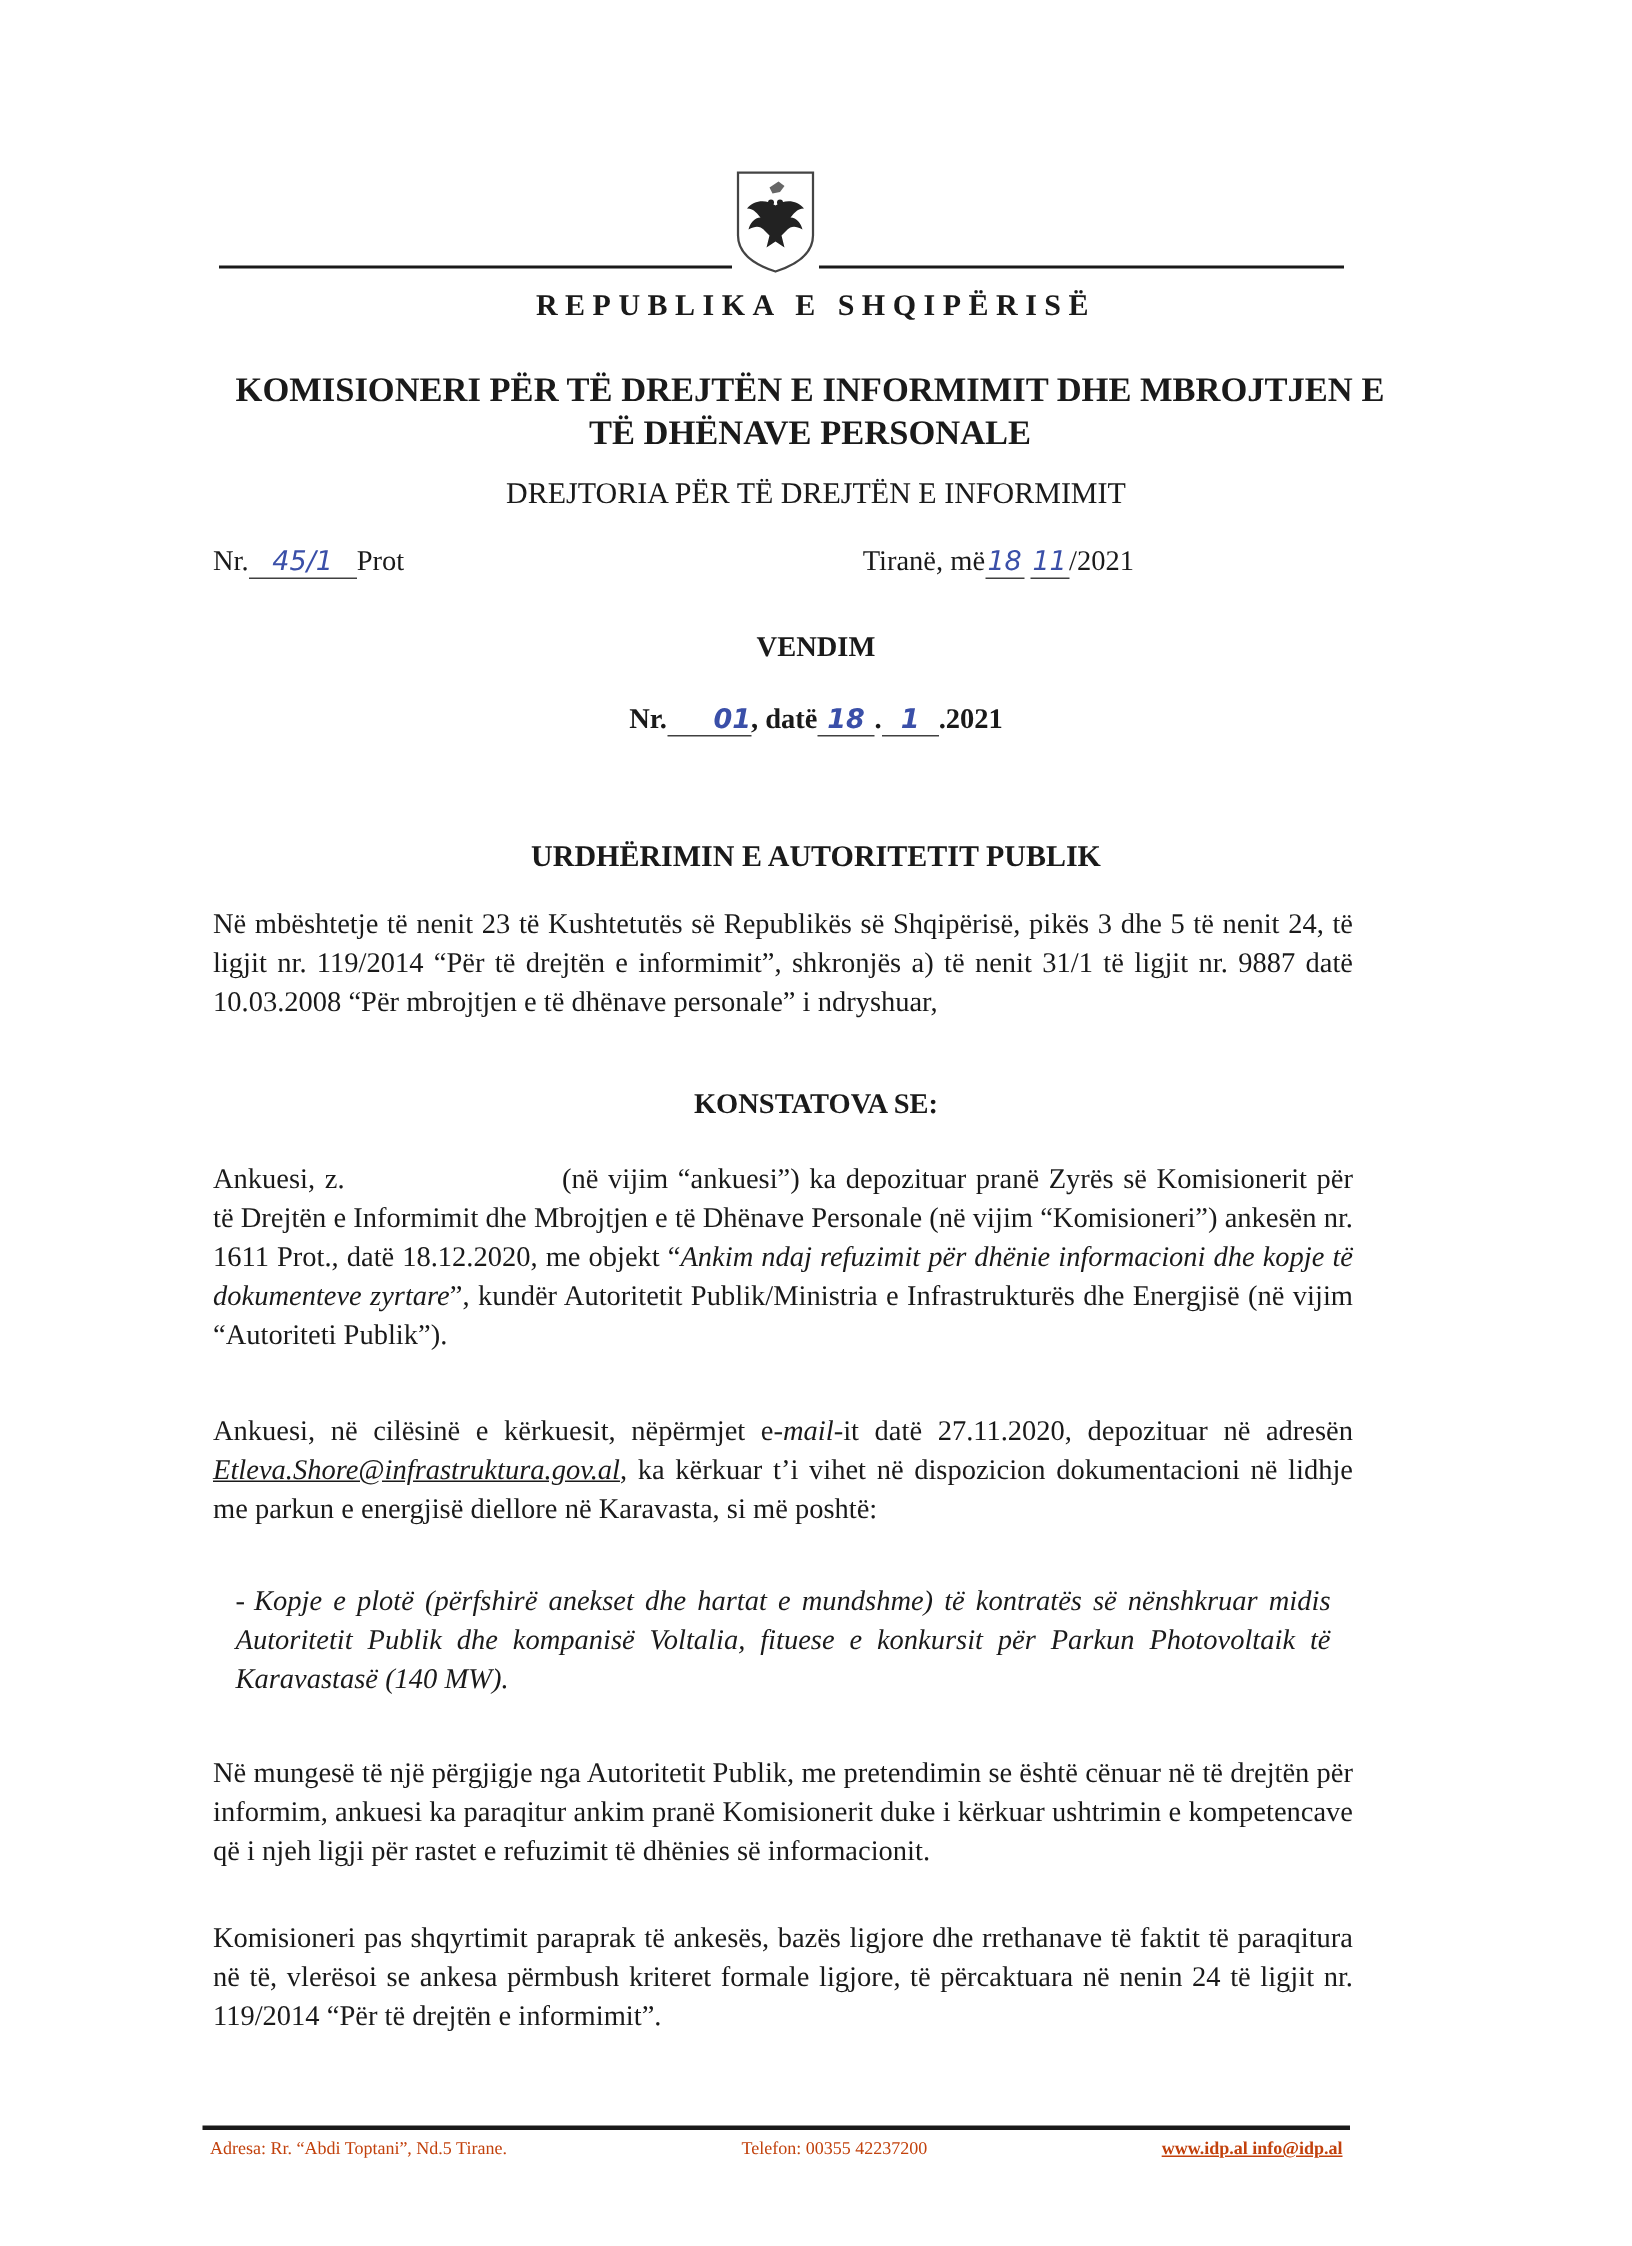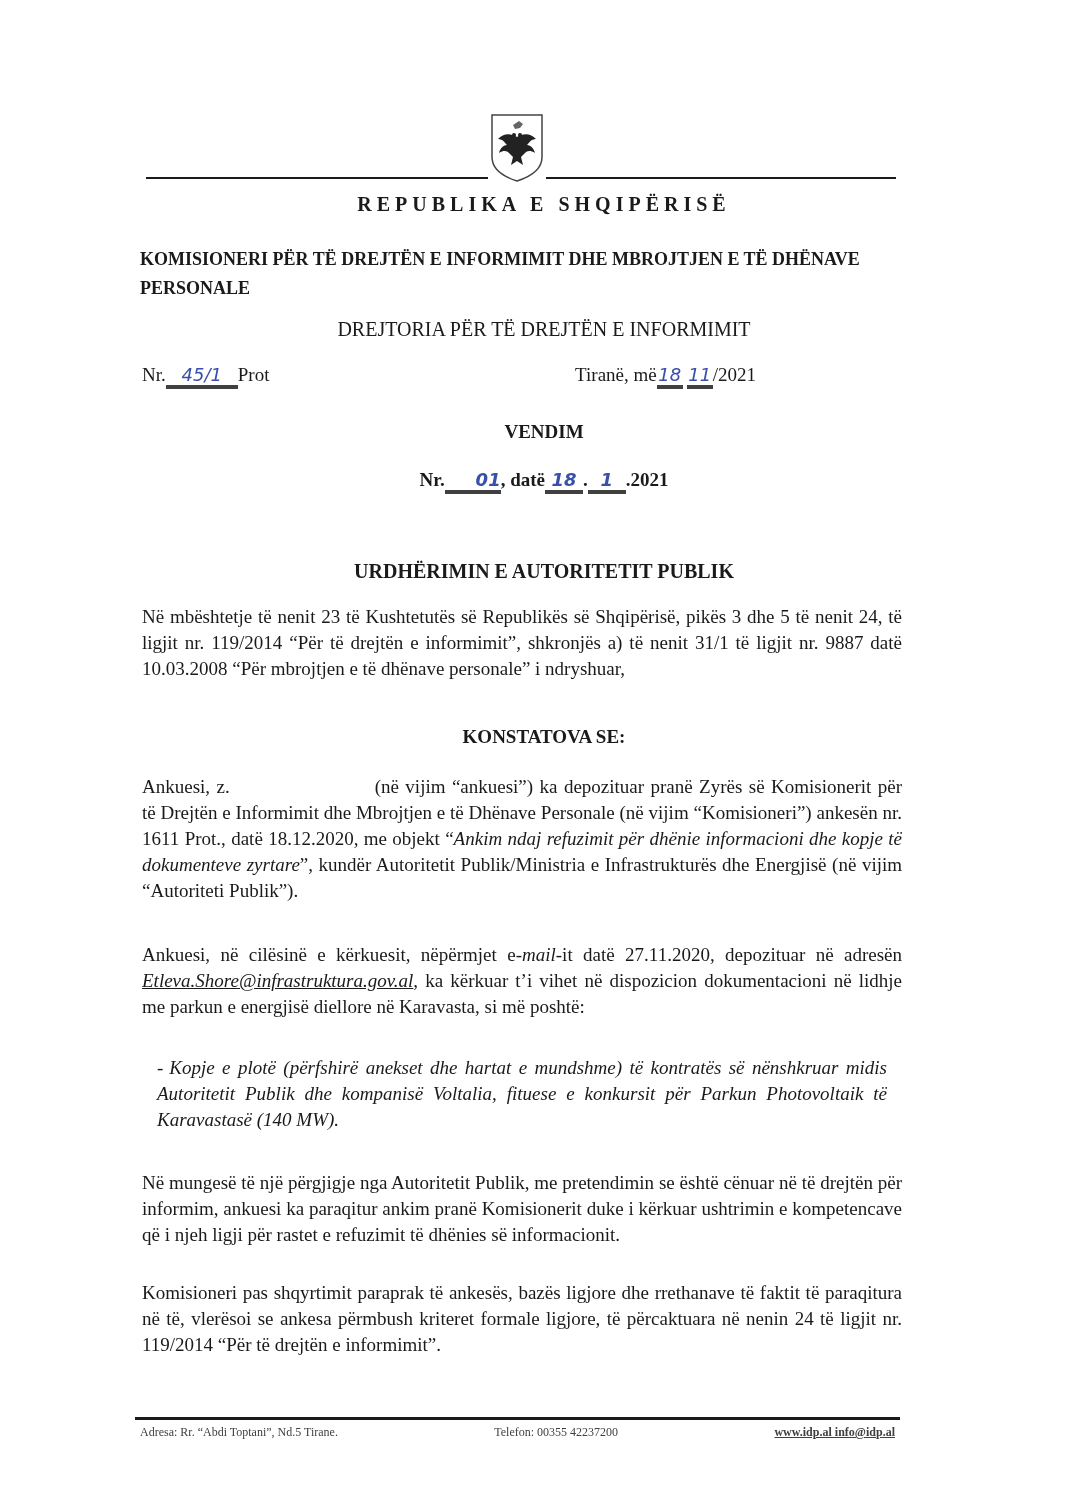--- a/index.html
+++ b/index.html
@@ -4,26 +4,26 @@
 <style>
   html, body { margin: 0; padding: 0; background: #ffffff; }
   body { width: 1088px; height: 1497px; position: relative; overflow: hidden; font-family: "Liberation Serif", "DejaVu Serif", serif; color: #1a1a1a; }
   .page { position: absolute; left: 0; top: 0; width: 948px; height: 1497px; margin-top: 21px; }
 
   .emblem { position: absolute; left: 489px; top: 92px; width: 56px; height: 70px; }
   .rule-left { position: absolute; left: 146px; top: 156px; width: 342px; height: 2px; background: #1a1a1a; }
   .rule-right { position: absolute; left: 546px; top: 156px; width: 350px; height: 2px; background: #1a1a1a; }
 
   .republic { position: absolute; left: 0; width: 1088px; top: 172px; text-align: center; font-size: 20px; letter-spacing: 5px; font-weight: bold; }
-  .commissioner { position: absolute; left: 140px; width: 800px; top: 224px; font-size: 18px; font-weight: bold; line-height: 29px; }
+  .commissioner { position: absolute; left: 140px; width: 800px; top: 224px; text-align: center; font-size: 23px; font-weight: bold; line-height: 29px; }
   .directorate { position: absolute; left: 0; width: 1088px; top: 297px; text-align: center; font-size: 20px; }
 
   .prot { position: absolute; left: 142px; top: 343px; font-size: 19px; }
   .city-date { position: absolute; right: 192px; top: 343px; font-size: 19px; }
-  .hand { font-family: "DejaVu Sans", sans-serif; font-style: italic; color: #3a4fa8; font-size: 18px; display: inline-block; border-bottom: 4px solid #404040; text-align: center; }
+  .hand { font-family: "DejaVu Sans", sans-serif; font-style: italic; color: #3a4fa8; font-size: 18px; display: inline-block; border-bottom: 1px solid #404040; text-align: center; }
 
   .center-bold { position: absolute; left: 0; width: 1088px; text-align: center; font-weight: bold; font-size: 19px; }
   .vendim { top: 400px; }
   .decision-nr { top: 448px; }
   .per { top: 493px; }
   .urdherim { top: 539px; font-size: 20px; }
 
   .para { position: absolute; left: 142px; width: 760px; font-size: 19px; line-height: 26px; text-align: justify; }
   .p1 { top: 583px; }
   .konstatova { position: absolute; left: 0; width: 1088px; top: 705px; text-align: center; font-weight: bold; font-size: 19px; }
@@ -31,21 +31,21 @@
   .p3 { top: 921px; }
   .bullet { position: absolute; left: 157px; width: 730px; top: 1034px; font-size: 19px; line-height: 26px; font-style: italic; text-align: justify; }
   .bullet .dash { font-style: normal; margin-right: 6px; }
   .p4 { top: 1149px; }
   .p5 { top: 1259px; }
   .italic { font-style: italic; }
   .email { font-style: italic; text-decoration: underline; }
   .gap { display: inline-block; width: 145px; }
 
   .footer-rule { position: absolute; left: 135px; top: 1396px; width: 765px; height: 3px; background: #1a1a1a; }
-  .footer { position: absolute; left: 140px; top: 1404px; width: 755px; font-size: 12px; display: flex; justify-content: space-between; color: #404040; }
+  .footer { position: absolute; left: 140px; top: 1404px; width: 755px; font-size: 12px; display: flex; justify-content: space-between; color: #c2410c; }
   .footer .links { text-decoration: underline; font-weight: bold; }
 </style>
 </head>
 <body>
 
 <div class="page">
 
   <svg class="emblem" viewBox="0 0 56 70">
     <path d="M3 2 H53 V44 Q53 60 28 68 Q3 60 3 44 Z" fill="#fff" stroke="#444" stroke-width="1.5"></path>
     <path d="M24 12 l6 -4 l4 3 l-3 4 l-5 1 z" fill="#666"></path>

